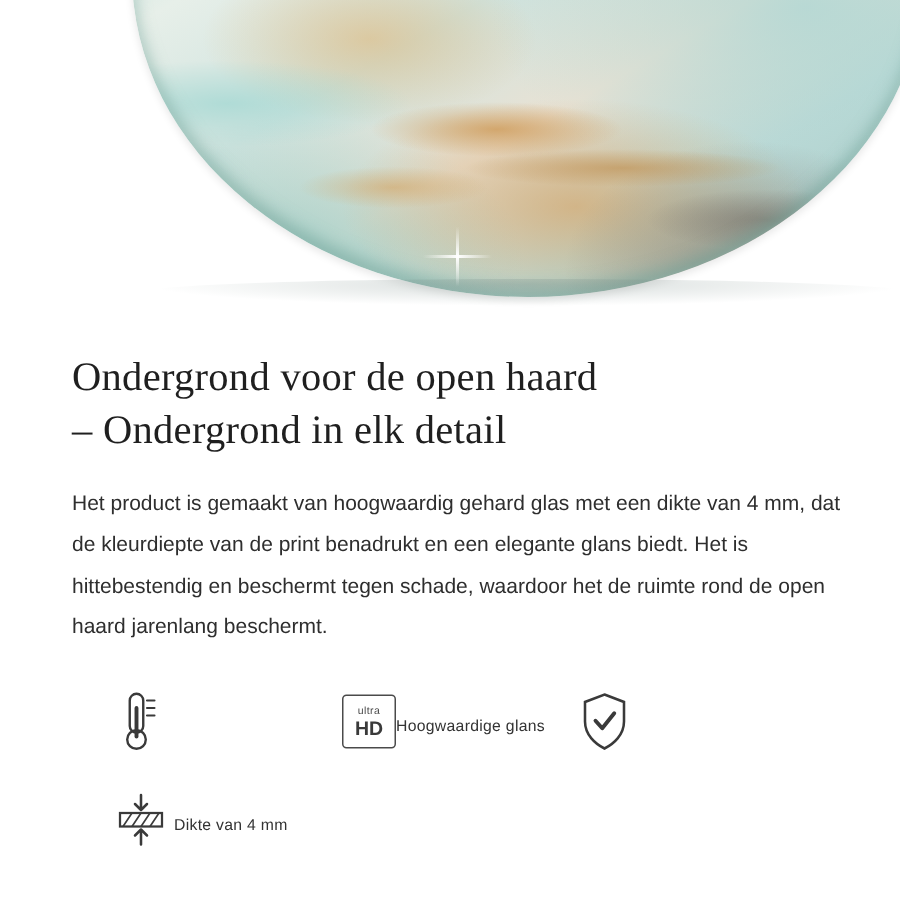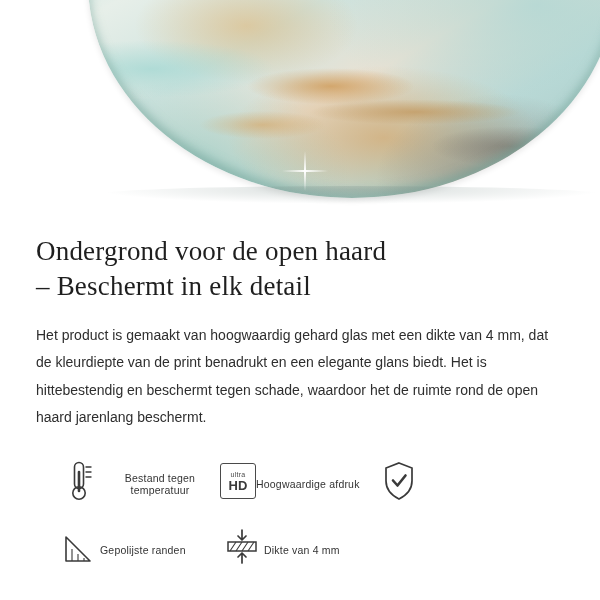--- a/index.html
+++ b/index.html
@@ -98,20 +98,21 @@
     background: linear-gradient(90deg, rgba(255,255,255,0) 0%, #fff 50%, rgba(255,255,255,0) 100%);
   }
   .sparkle:after {
     width: 2px; height: 40px; margin-left: -1px; margin-top: -20px;
     background: linear-gradient(180deg, rgba(255,255,255,0) 0%, #fff 50%, rgba(255,255,255,0) 100%);
   }
 
   
   .content {
     padding: 26px 36px 0 36px;
+    margin-left: 12px;
   }
   .headline {
     font-family: "Liberation Serif", serif;
     font-size: 27px;
     line-height: 1.30;
     color: #1f1f1f;
     margin: 0 0 18px 0;
     font-weight: normal;
     letter-spacing: 0.2px;
   }
@@ -187,69 +188,57 @@
       <div class="sheen"></div>
       <div class="rim"></div>
     </div>
     <div class="hero-shadow"></div>
     <div class="sparkle"></div>
   </div>
 
   <div class="content">
     <h1 class="headline">
       <span class="line">Ondergrond voor de open haard</span>
-      <span class="line">– Beschermt in elk detail</span>
+      <span class="line">– Ondergrond in elk detail</span>
     </h1>
     <p class="body-copy">Het product is gemaakt van hoogwaardig gehard glas met een dikte van 4 mm, dat de kleurdiepte van de print benadrukt en een elegante glans biedt. Het is hittebestendig en beschermt tegen schade, waardoor het de ruimte rond de open haard jarenlang beschermt.</p>
 
     <div class="features">
 
       <div class="feature">
         <div class="feature-icon">
           <svg width="40" height="44" viewBox="0 0 40 44" fill="none" aria-hidden="true">
             <rect x="14.5" y="3.5" width="9" height="26" rx="4.5" stroke="#3a3a3a" stroke-width="1.6"></rect>
             <circle cx="19" cy="34" r="6.2" stroke="#3a3a3a" stroke-width="1.6"></circle>
             <path d="M19 13 V32" stroke="#3a3a3a" stroke-width="2.6" stroke-linecap="round"></path>
             <path d="M26 8 H31 M26 13 H31 M26 18 H31" stroke="#3a3a3a" stroke-width="1.4" stroke-linecap="round"></path>
           </svg>
         </div>
-        <div class="feature-label">Bestand tegen temperatuur</div>
       </div>
 
       <div class="feature">
         <div class="feature-icon">
           <div class="ultrahd">
             <span class="u-top">ultra</span>
             <span class="u-bot">HD</span>
           </div>
         </div>
-        <div class="feature-label">Hoogwaardige afdruk</div>
+        <div class="feature-label">Hoogwaardige glans</div>
       </div>
 
       <div class="feature">
         <div class="feature-icon">
           <svg width="38" height="44" viewBox="0 0 38 44" fill="none" aria-hidden="true">
             <path d="M19 4 L32 9 V22 C32 31 25 37 19 40 C13 37 6 31 6 22 V9 Z" stroke="#3a3a3a" stroke-width="1.7" fill="none"></path>
             <path d="M13 21.5 L17.5 26.5 L25.5 16.5" stroke="#3a3a3a" stroke-width="2.6" stroke-linecap="round" stroke-linejoin="round"></path>
           </svg>
         </div>
       </div>
 
 
-      <div class="feature">
-        <div class="feature-icon">
-          <svg width="40" height="40" viewBox="0 0 40 40" fill="none" aria-hidden="true">
-            <path d="M6 34 V10 L30 34 Z" stroke="#3a3a3a" stroke-width="1.6" fill="none" stroke-linejoin="round"></path>
-            <path d="M12 34 L12 22" stroke="#3a3a3a" stroke-width="1.1"></path>
-            <path d="M18 34 L18 27" stroke="#3a3a3a" stroke-width="1.1"></path>
-            <path d="M24 34 L24 31" stroke="#3a3a3a" stroke-width="1.1"></path>
-          </svg>
-        </div>
-        <div class="feature-label">Gepolijste randen</div>
-      </div>
 
       <div class="feature">
         <div class="feature-icon">
           <svg width="44" height="42" viewBox="0 0 44 42" fill="none" aria-hidden="true">
             <path d="M22 4 V13 M18 10 L22 14 L26 10" stroke="#3a3a3a" stroke-width="1.7" stroke-linecap="round" stroke-linejoin="round"></path>
             <rect x="8" y="16" width="28" height="9" stroke="#3a3a3a" stroke-width="1.5" fill="none"></rect>
             <path d="M10 25 L16 16 M16 25 L22 16 M22 25 L28 16 M28 25 L34 16" stroke="#3a3a3a" stroke-width="1.1"></path>
             <path d="M22 37 V28 M18 31 L22 27 L26 31" stroke="#3a3a3a" stroke-width="1.7" stroke-linecap="round" stroke-linejoin="round"></path>
           </svg>
         </div>

